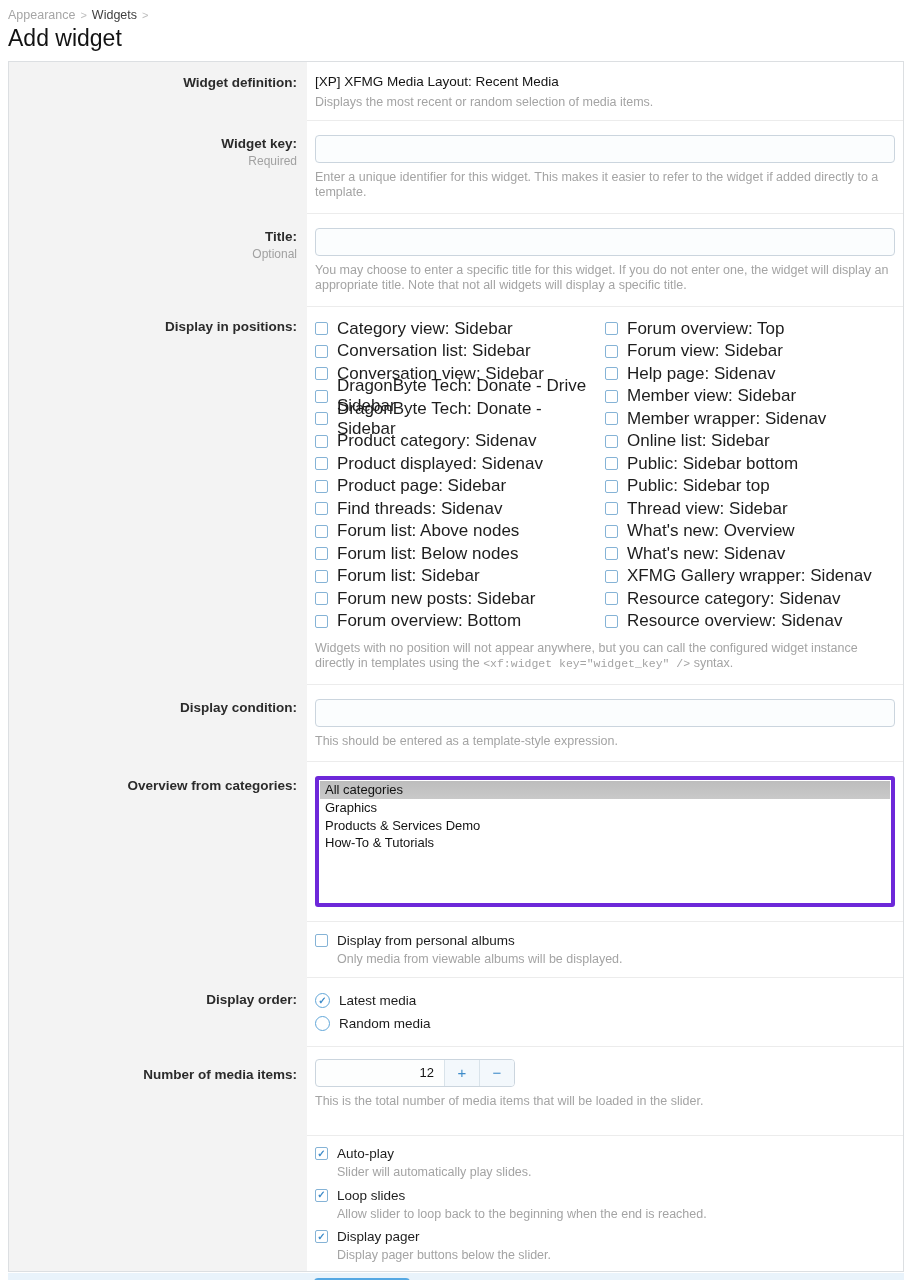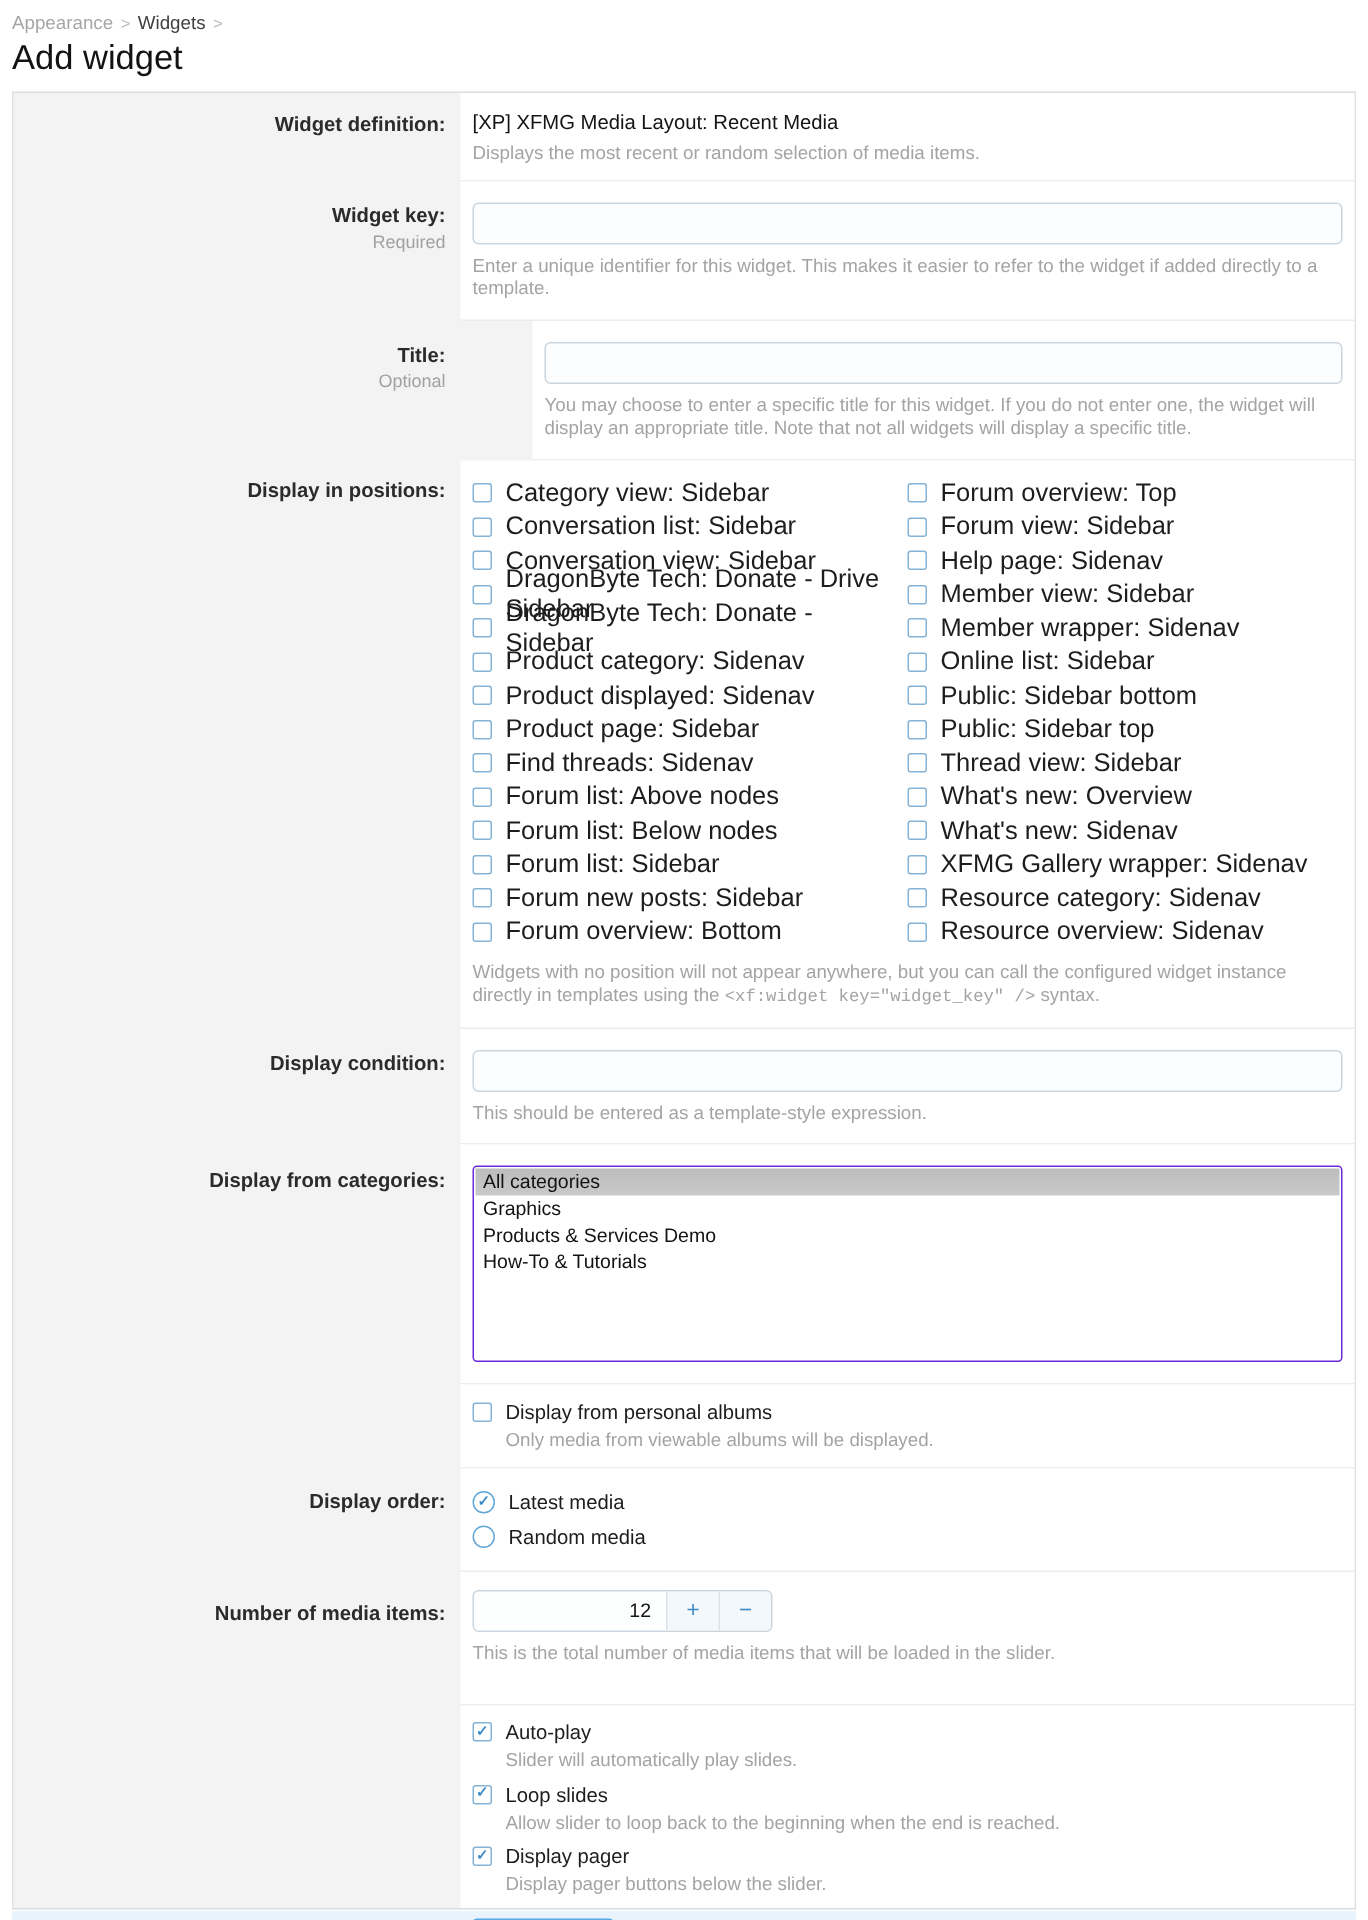--- a/index.html
+++ b/index.html
@@ -44,21 +44,21 @@
 
   .cbx {
     width:13px; height:13px; flex:none;
     border:1px solid #85b3d6; border-radius:2px; background:#fff;
     display:flex; align-items:center; justify-content:center;
     color:#3e8bc9; font-size:10px; font-weight:700; line-height:1;
   }
   .cbx.checked::after { content:"✓"; }
 
   
-  .select-list { border:1px solid #6d28d9; border-radius:3px; background:#fff; height:131px; padding:1px; overflow:hidden; cursor:default; }
+  .select-list { border:4px solid #6d28d9; border-radius:3px; background:#fff; height:131px; padding:1px; overflow:hidden; cursor:default; }
   .select-option { font-size:13px; color:#121212; padding:0 5px; height:17.8px; line-height:17.8px; white-space:nowrap; }
   .select-option.selected { background:linear-gradient(#bdbdbd,#c9c9c9); }
 
   
   .check-group { cursor:pointer; }
   .check-head { display:flex; align-items:center; gap:9px; font-size:13.5px; color:#1d1d1d; height:17px; }
   .check-group .hint { margin-left:22px; margin-top:3px; }
   .check-group + .check-group { margin-top:6px; }
 
   
@@ -113,21 +113,21 @@
       <input class="text-input" type="text" value="" style="">
       <div class="hint">Enter a unique identifier for this widget. This makes it easier to refer to the widget if added directly to a template.</div>
     </div>
   </div>
 
   <div class="row">
     <div class="lbl" style="padding-top:15px;">
       <div class="lbl-text">Title:</div>
       <div class="lbl-badge">Optional</div>
     </div>
-    <div class="ctn" style="padding-top:14px;margin-left:48px;">
+    <div class="ctn" style="padding-top:14px;">
       <input class="text-input" type="text" value="" style="">
       <div class="hint">You may choose to enter a specific title for this widget. If you do not enter one, the widget will display an appropriate title. Note that not all widgets will display a specific title.</div>
     </div>
   </div>
 
   <div class="row">
     <div class="lbl" style="padding-top:12px;">
       <div class="lbl-text">Display in positions:</div>
     </div>
     <div class="ctn" style="padding-top:10px;">
@@ -258,21 +258,21 @@
       <div class="lbl-text">Display condition:</div>
     </div>
     <div class="ctn" style="padding-top:14px;">
       <input class="text-input" type="text" value="" style="">
       <div class="hint">This should be entered as a template-style expression.</div>
     </div>
   </div>
 
   <div class="row">
     <div class="lbl" style="padding-top:16px;">
-      <div class="lbl-text">Display from categories:</div>
+      <div class="lbl-text">Overview from categories:</div>
     </div>
     <div class="ctn" style="padding-top:14px;padding-bottom:14px;">
       <div class="select-list">
         <div class="select-option selected">All categories</div>
         <div class="select-option">Graphics</div>
         <div class="select-option">Products &amp; Services Demo</div>
         <div class="select-option">How-To &amp; Tutorials</div>
       </div>
     </div>
   </div>

